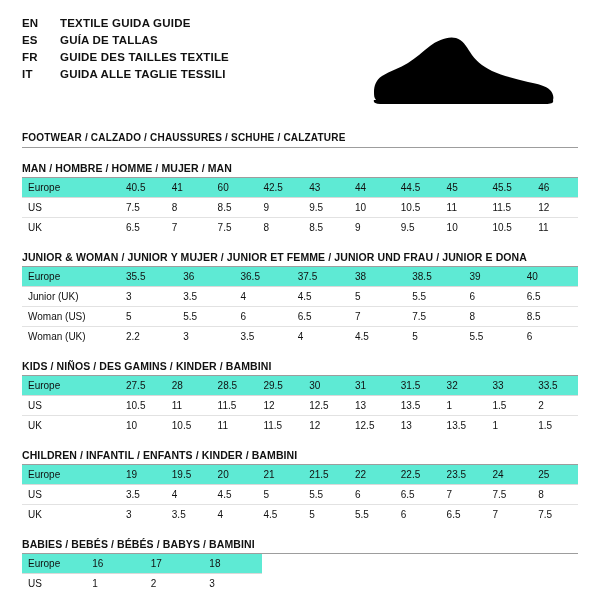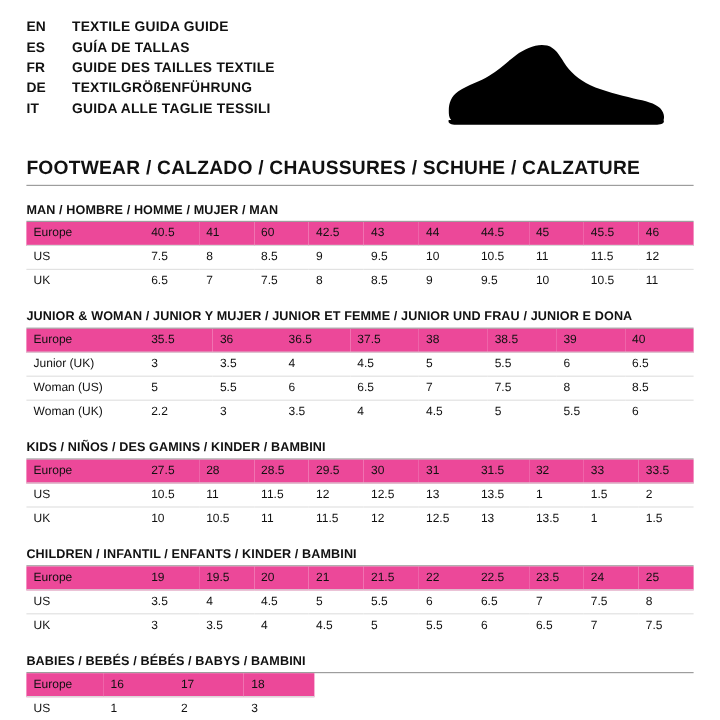--- a/index.html
+++ b/index.html
@@ -49,21 +49,21 @@
   .shoe-wrap {
     position: absolute;
     right: 8px;
     top: 16px;
     width: 210px;
     height: 80px;
   }
   .shoe-wrap svg { display: block; }
 
   .section-title {
-    font-size: 16px;
+    font-size: 10px;
     font-weight: bold;
     letter-spacing: .2px;
     margin-top: 6px;
     margin-bottom: 4px;
   }
 
   
   .group {
     margin-top: 14px;
   }
@@ -81,21 +81,21 @@
     font-size: 10px;
     table-layout: fixed;
   }
   table.size td {
     padding: 3px 0 3px 6px;
     line-height: 13px;
     border-bottom: 1px solid #e2e2e2;
     white-space: nowrap;
   }
   table.size tr.head td {
-    background: #ec4899;
+    background: #5eead4;
     font-weight: normal;
     border-bottom: 1px solid #d9d9d9;
   }
   table.size tr:last-child td {
     border-bottom: none;
   }
   td.rowlabel {
     width: 92px;
   }
 
@@ -124,24 +124,20 @@
           <td class="lang-code">EN</td>
           <td class="lang-label">TEXTILE GUIDA GUIDE</td>
         </tr>
         <tr>
           <td class="lang-code">ES</td>
           <td class="lang-label">GUÍA DE TALLAS</td>
         </tr>
         <tr>
           <td class="lang-code">FR</td>
           <td class="lang-label">GUIDE DES TAILLES TEXTILE</td>
-        </tr>
-        <tr>
-          <td class="lang-code">DE</td>
-          <td class="lang-label">TEXTILGRÖßENFÜHRUNG</td>
         </tr>
         <tr>
           <td class="lang-code">IT</td>
           <td class="lang-label">GUIDA ALLE TAGLIE TESSILI</td>
         </tr>
       </tbody>
     </table>
 
     <div class="shoe-wrap">
       <svg viewBox="0 0 210 80" width="210" height="80" aria-hidden="true">

